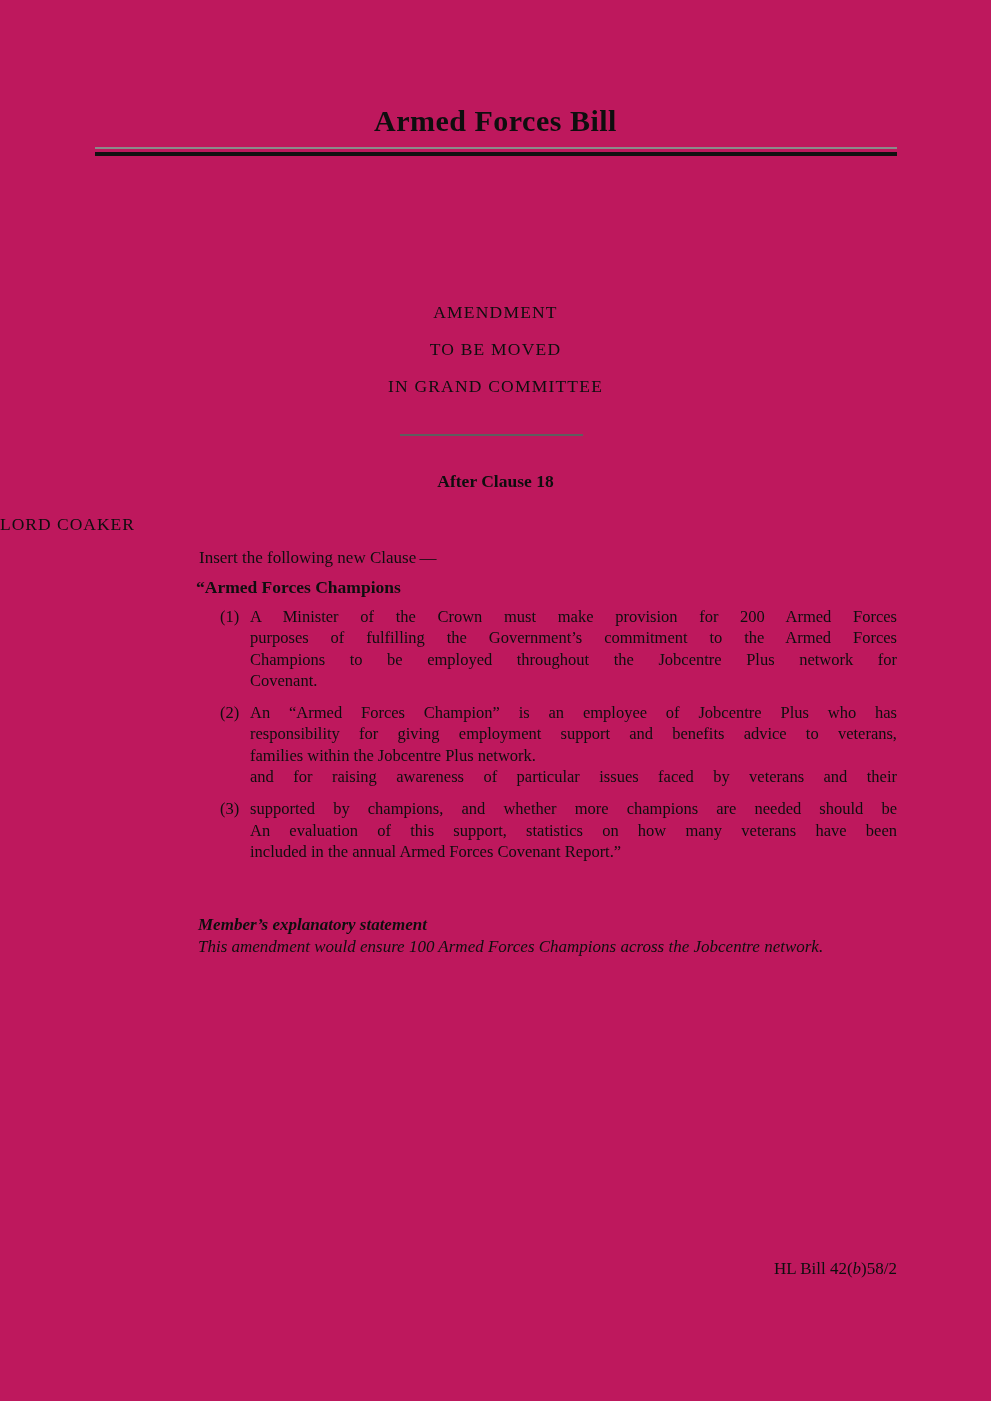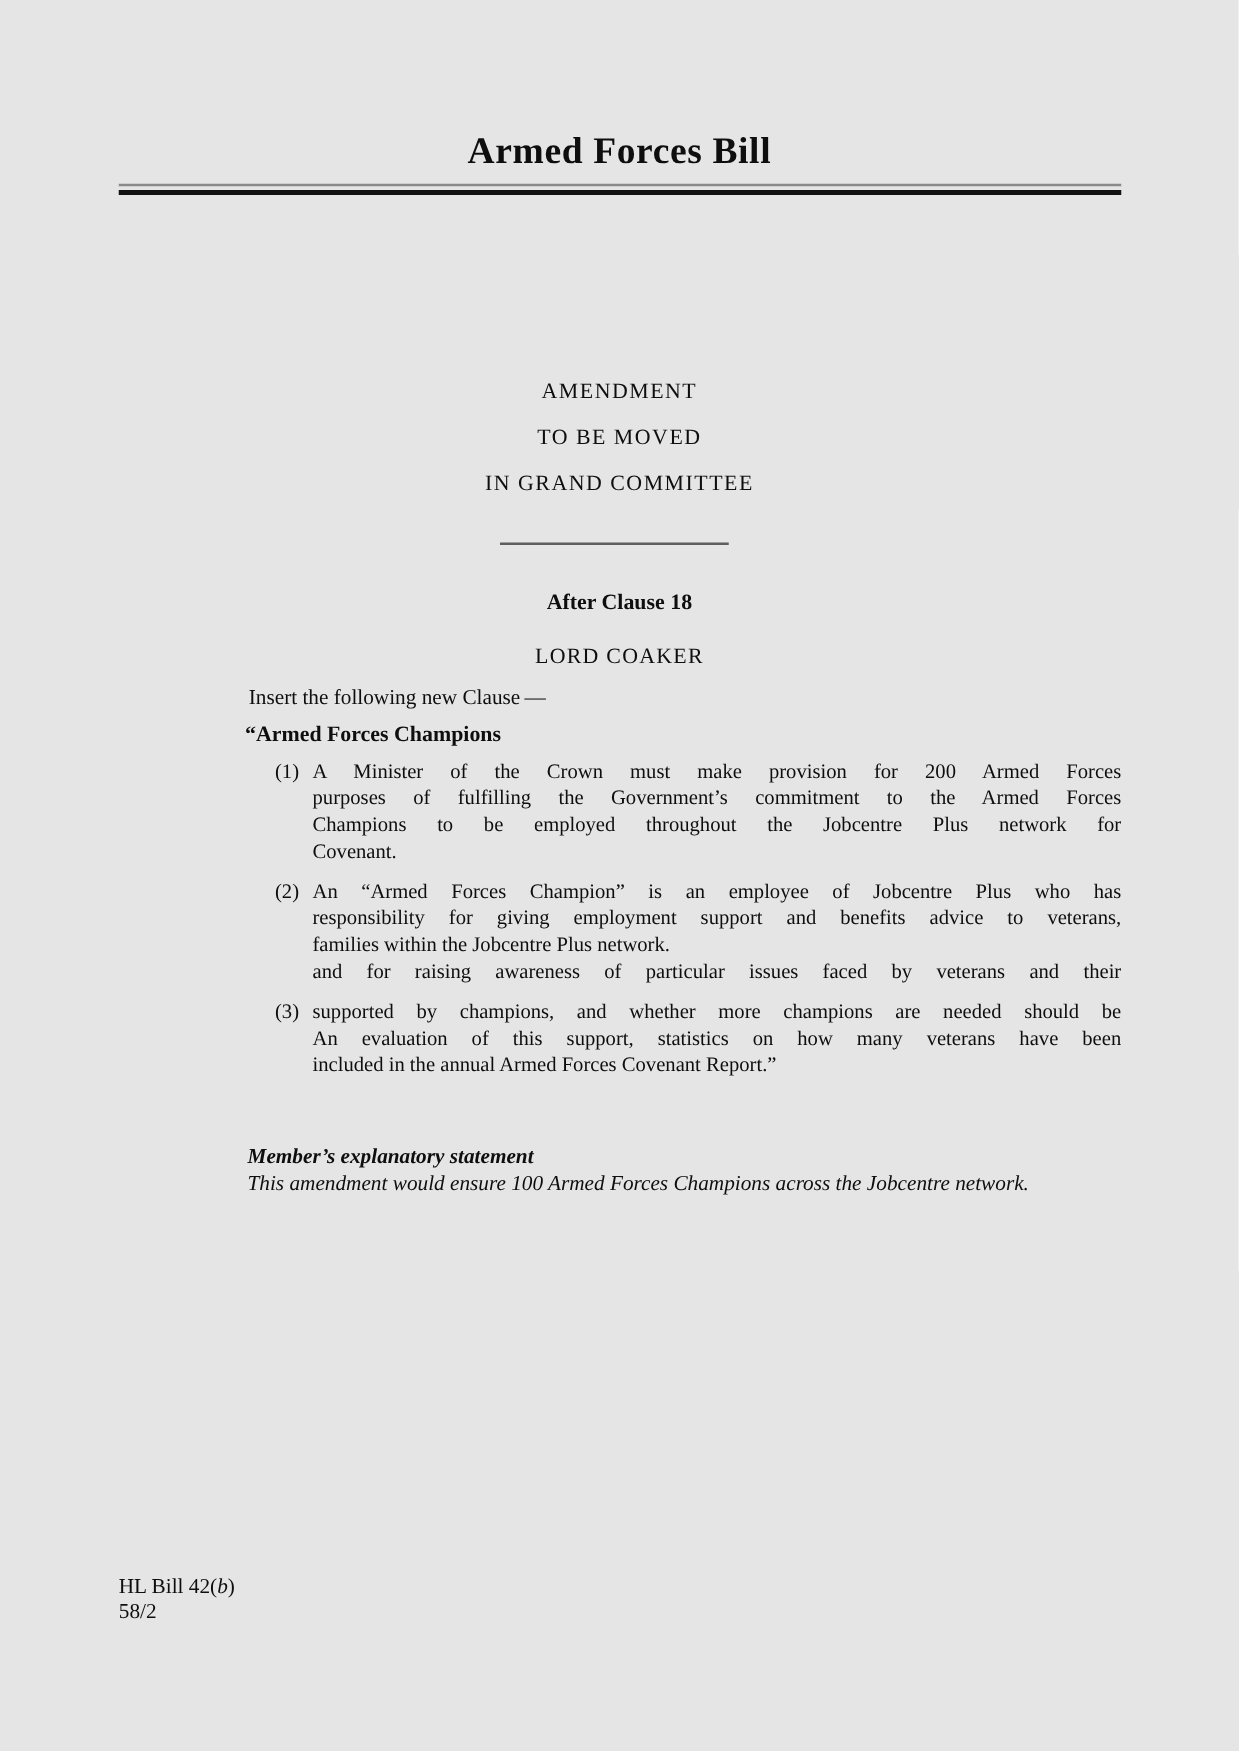--- a/index.html
+++ b/index.html
@@ -1,20 +1,20 @@
 <!DOCTYPE html>
 <html><head>
 <meta charset="utf-8">
 <style>
   html, body { margin: 0; padding: 0; background: #ffffff; }
   .page {
     position: relative;
     width: 991px;
     height: 1401px;
-    background: #e5e5e5;
+    background: #be185d;
     color: #0e0e0e;
     font-family: "Liberation Serif", "DejaVu Serif", serif;
     overflow: hidden;
   }
   .doc-title {
     position: absolute;
     top: 104px;
     left: 0;
     width: 100%;
     text-align: center;
@@ -52,21 +52,20 @@
     width: 100%;
     text-align: center;
     font-size: 17.5px;
     font-weight: bold;
   }
   .mover {
     position: absolute;
     top: 514px;
     left: 0;
     width: 100%;
-    text-align: center;
     font-size: 17.5px;
     letter-spacing: 1px;
   }
   .instruction {
     position: absolute;
     top: 548px;
     left: 199px;
     font-size: 17px;
   }
   .new-clause-title {
@@ -105,21 +104,20 @@
   .explanatory-heading { font-weight: bold; margin-top: 38px; }
 
   .footer {
     position: absolute;
     top: 1259px;
     left: 95px;
     width: 802px;
     display: flex;
     justify-content: flex-end;
     font-size: 17px;
-    flex-direction: column;
   }
   .bill-ref .series { font-style: italic; }
 </style>
 </head>
 <body>
 
 <div class="page">
 
   <div class="doc-title">Armed Forces Bill</div>
 

